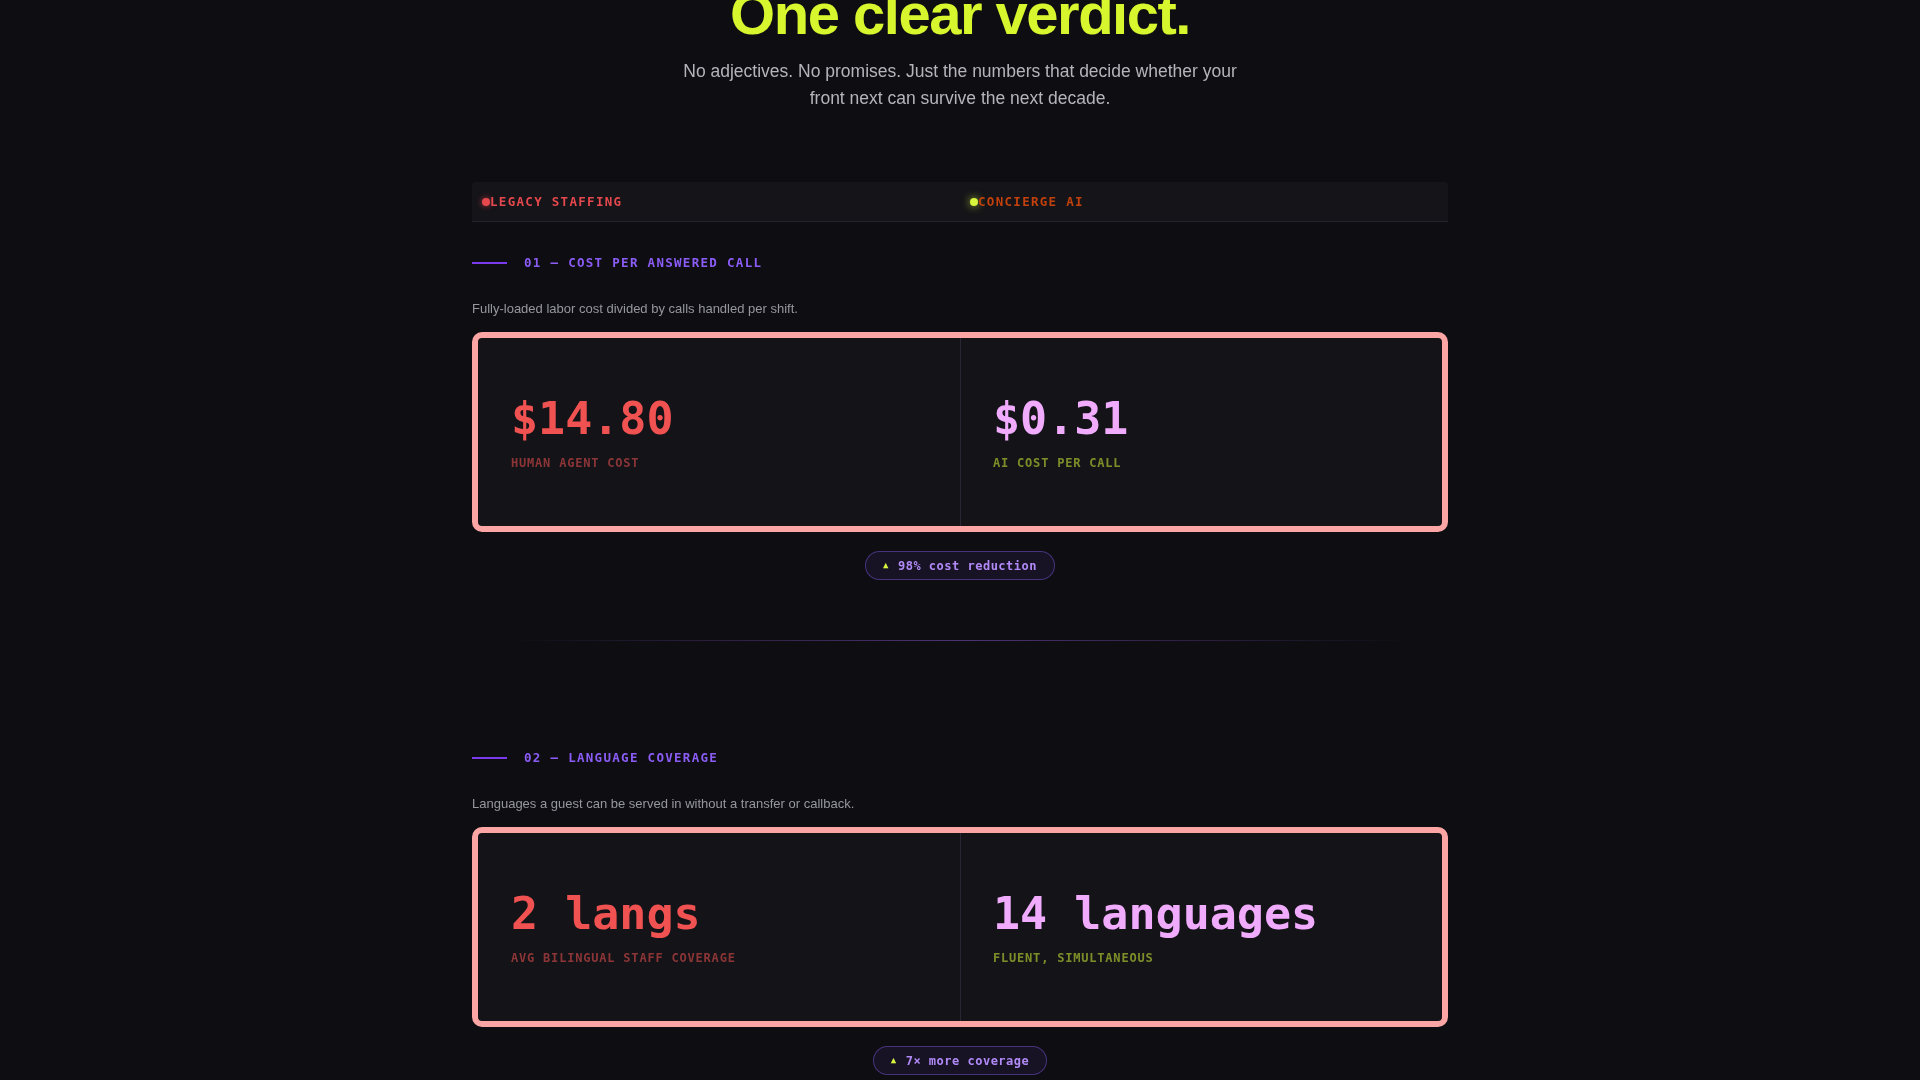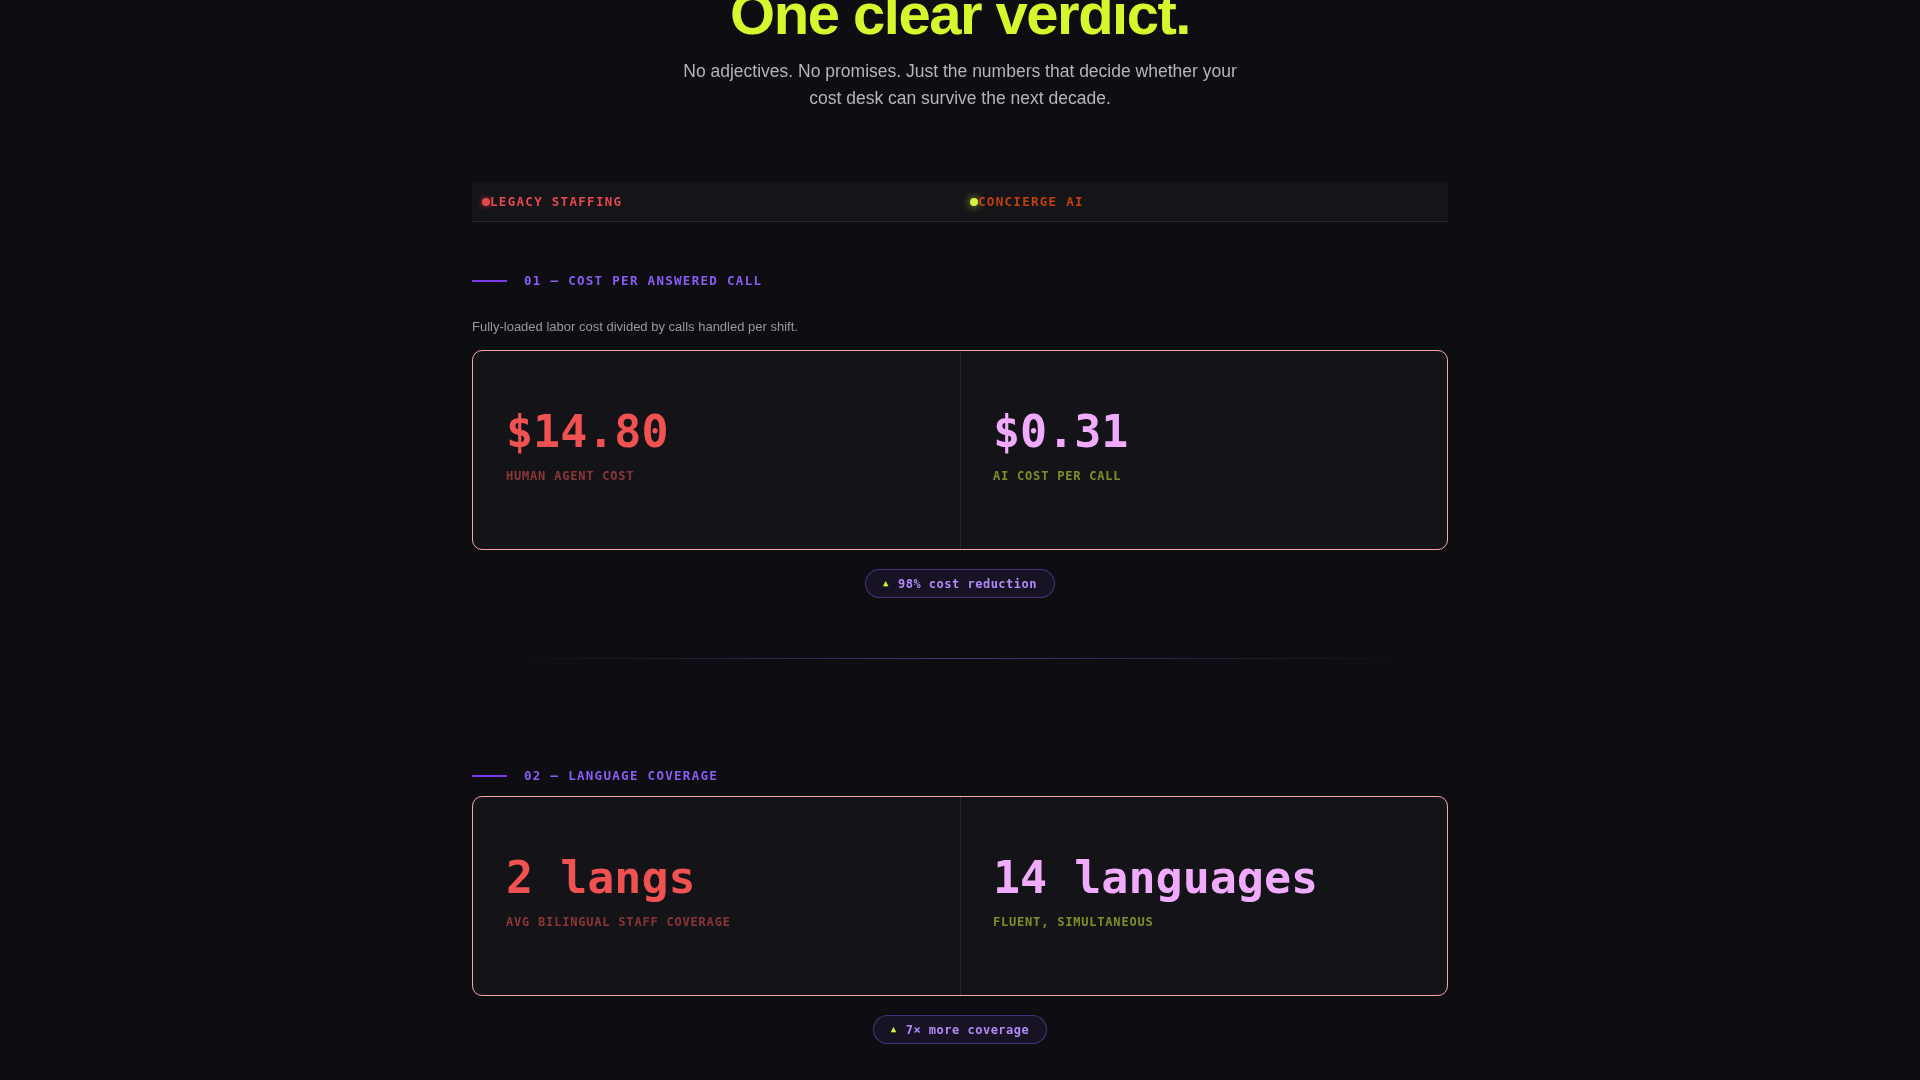--- a/index.html
+++ b/index.html
@@ -52,21 +52,21 @@
     font-weight: 700;
     letter-spacing: 1.3px;
   }
   .col-legacy { color: #e5484d; }
   .col-ai { color: #c2410c; }
   .dot { width: 8px; height: 8px; border-radius: 50%; flex: 0 0 auto; }
   .dot-red { background: #e5484d; box-shadow: 0 0 6px rgba(229,72,77,.7); }
   .dot-green { background: #d7f53d; box-shadow: 0 0 8px rgba(215,245,61,.8); }
 
   
-  .sec { margin-top: 50px; }
+  .sec { margin-top: 32px; }
   .sec-title-row { display: flex; align-items: center; height: 17px; }
   .sec-rule { width: 35px; height: 2px; background: #7c3aed; margin-right: 17px; }
   .sec-title {
     font-family: "DejaVu Sans Mono", monospace;
     font-size: 12.5px;
     font-weight: 700;
     letter-spacing: 1.3px;
     color: #8b5cf6;
   }
   .sec-desc {
@@ -74,21 +74,21 @@
     font-size: 13px;
     line-height: 22px;
     color: #96969e;
   }
   .cards {
     margin-top: 12px;
     display: grid;
     grid-template-columns: 1fr 1fr;
     height: 200px;
     background: #131318;
-    border: 1px solid #fca5a5;
+    border: 6px solid #fca5a5;
     border-radius: 10px;
     position: relative;
   }
   .cards::after {
     content: "";
     position: absolute;
     left: 50%; top: 0; bottom: 0;
     width: 1px;
     background: #2a2533;
   }
@@ -142,21 +142,21 @@
 </style>
 </head>
 <body>
 
 <div class="page">
 
   <h1 class="hero-title">One clear verdict.</h1>
 
   <p class="hero-sub">
     <span>No adjectives. No promises. Just the numbers that decide whether your</span>
-    <span>cost desk can survive the next decade.</span>
+    <span>front next can survive the next decade.</span>
   </p>
 
   <div class="cmp">
 
     <div class="cmp-head">
       <div class="cmp-head-col col-legacy">
         <span class="dot dot-red"></span>
         <span>LEGACY STAFFING</span>
       </div>
       <div class="cmp-head-col col-ai">
@@ -191,20 +191,21 @@
       </div>
     </div>
 
     <div class="divider"></div>
 
     <div class="sec sec-2">
       <div class="sec-title-row">
         <span class="sec-rule"></span>
         <span class="sec-title">02 — LANGUAGE COVERAGE</span>
       </div>
+      <p class="sec-desc">Languages a guest can be served in without a transfer or callback.</p>
 
       <div class="cards">
         <div class="card">
           <div class="card-value val-red">2 langs</div>
           <div class="card-caption cap-red">AVG BILINGUAL STAFF COVERAGE</div>
         </div>
         <div class="card">
           <div class="card-value val-green">14 languages</div>
           <div class="card-caption cap-green">FLUENT, SIMULTANEOUS</div>
         </div>

